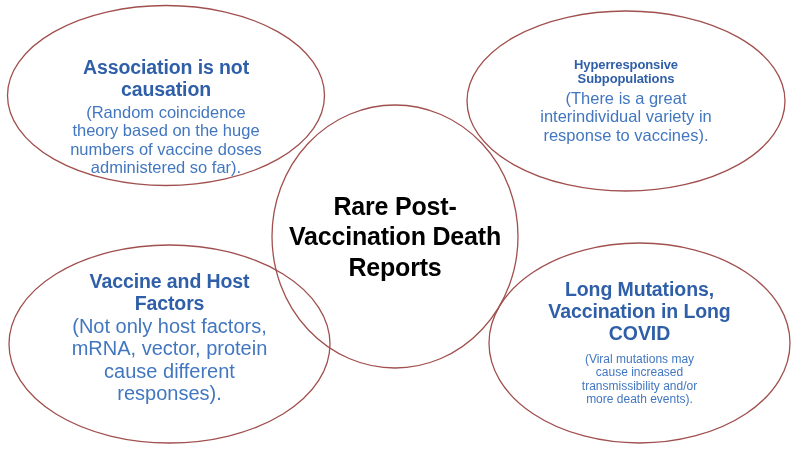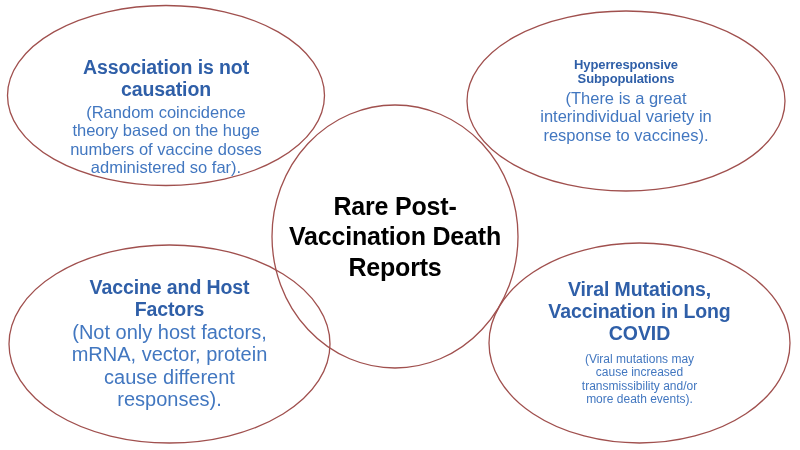--- a/index.html
+++ b/index.html
@@ -76,21 +76,21 @@
     top: 10px;
     width: 318px;
     height: 182px;
     padding: 0 44px;
   }
   #node-tr .node-title { font-size: 13px; }
   #node-tr .node-desc  { font-size: 16.5px; margin-top: 2px; }
   
   #node-bl {
     left: 9px;
-    top: 245px;
+    top: 239px;
     width: 321px;
     height: 198px;
     padding: 0 40px;
   }
   #node-bl .node-title { font-size: 19.5px; }
   #node-bl .node-desc  { font-size: 20px; margin-top: 0; }
   
   #node-br {
     left: 489px;
     top: 243px;
@@ -158,21 +158,21 @@
     <div class="node-desc">
       <span>(Not only host factors,</span>
       <span>mRNA, vector, protein</span>
       <span>cause different</span>
       <span>responses).</span>
     </div>
   </div>
 
   <div class="node-text" id="node-br">
     <div class="node-title">
-      <span>Viral Mutations,</span>
+      <span>Long Mutations,</span>
       <span>Vaccination in Long</span>
       <span>COVID</span>
     </div>
     <div class="node-desc">
       <span>(Viral mutations may</span>
       <span>cause increased</span>
       <span>transmissibility and/or</span>
       <span>more death events).</span>
     </div>
   </div>

